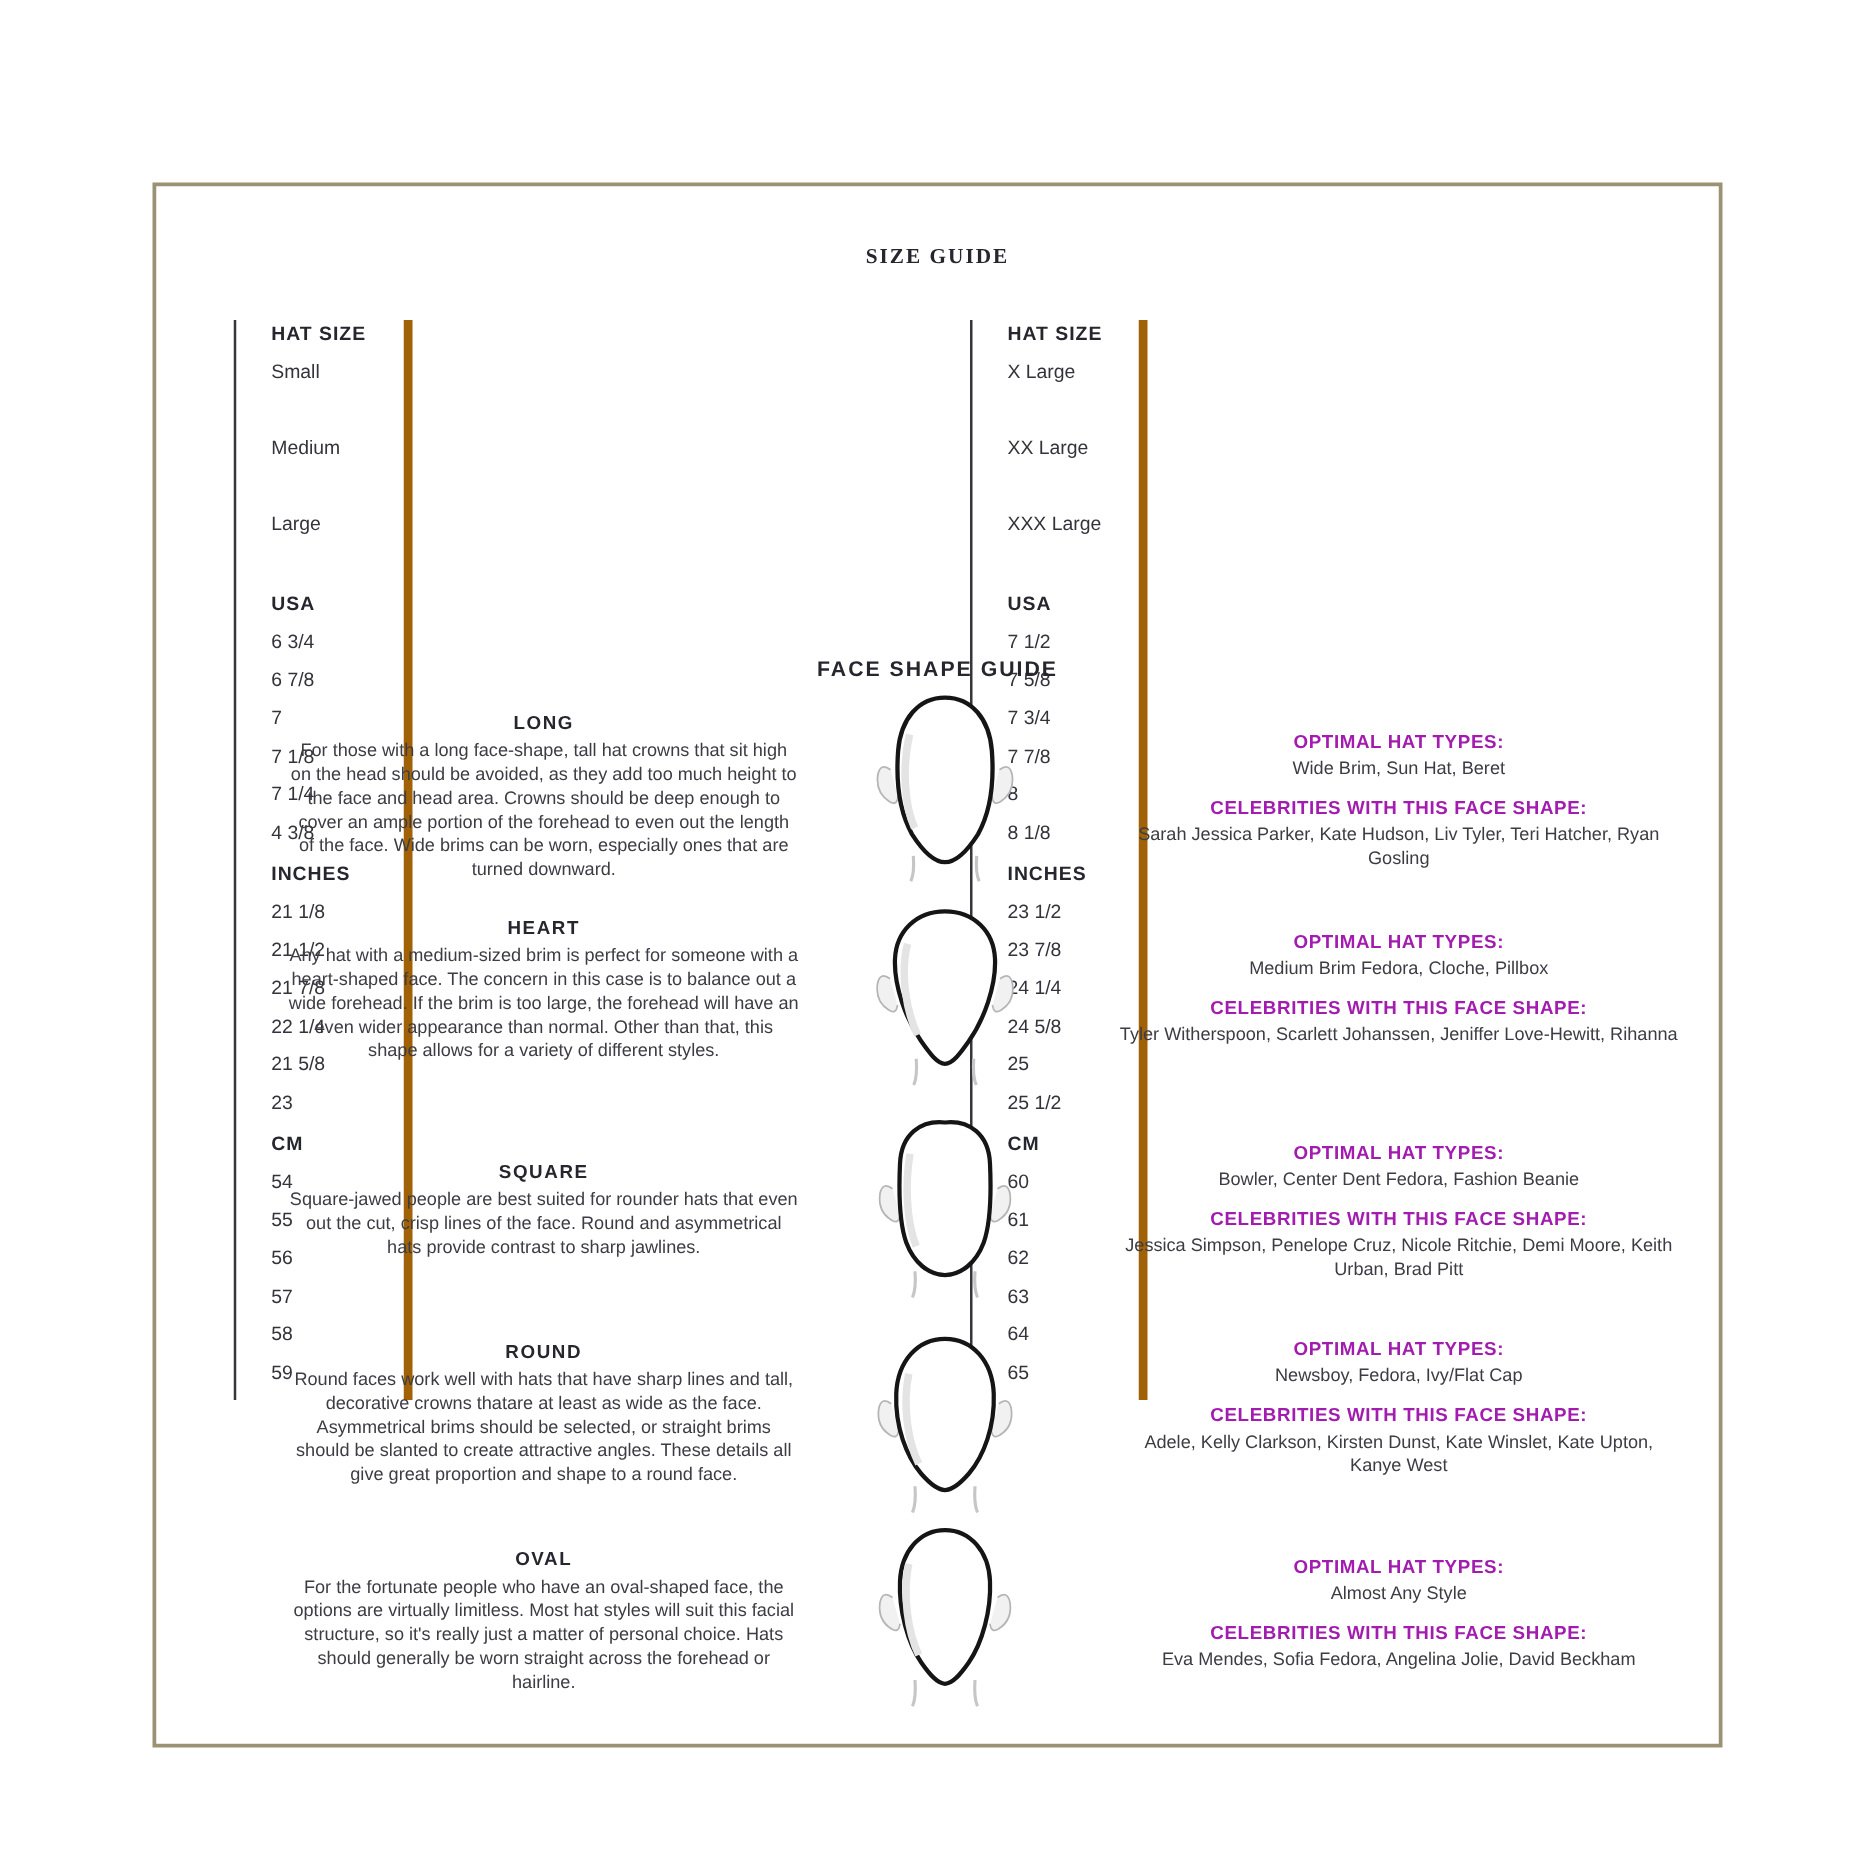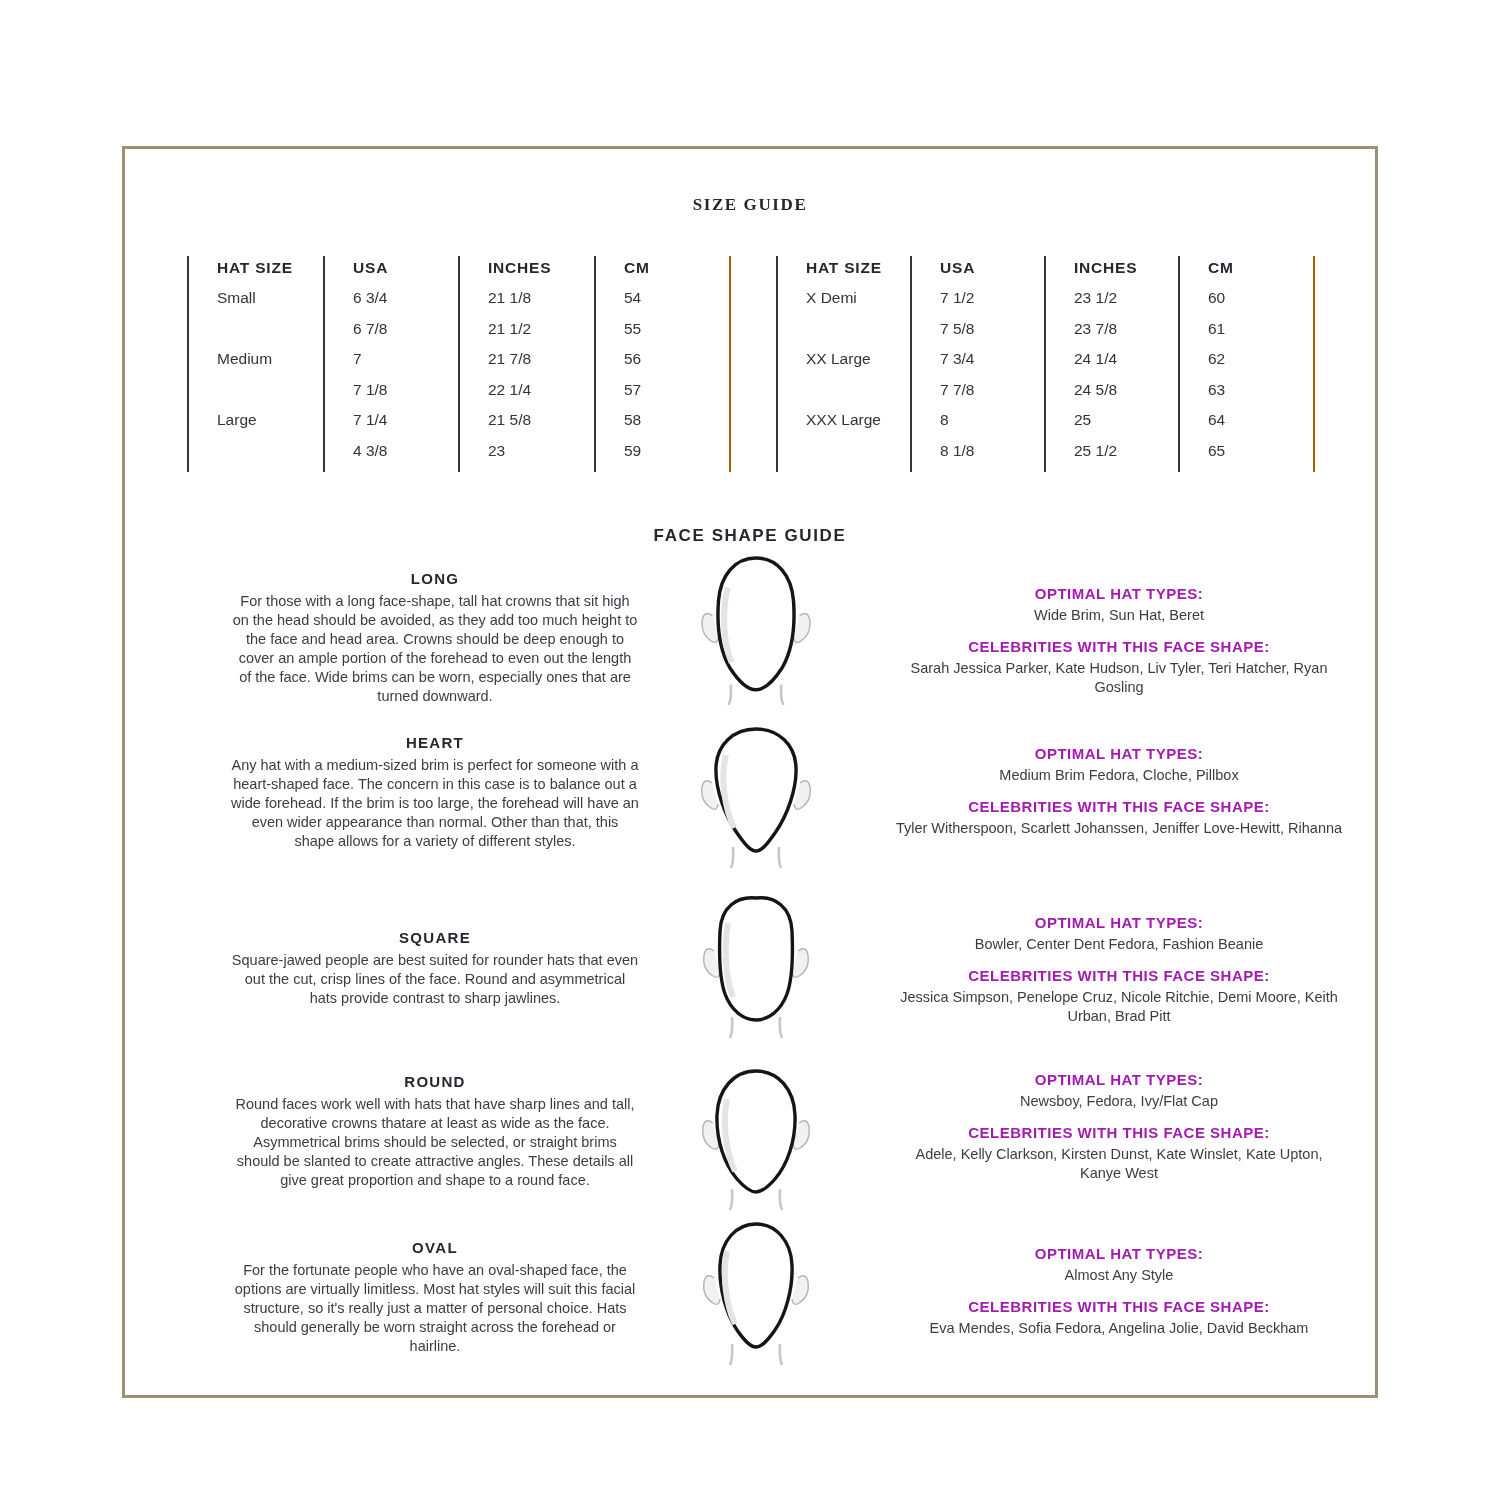--- a/index.html
+++ b/index.html
@@ -2,21 +2,21 @@
 <html><head>
 <meta charset="utf-8">
 <style>
   html,body{margin:0;padding:0;background:#ffffff;}
   body{width:1500px;height:1500px;position:relative;font-family:"Liberation Sans",sans-serif;color:#3c3c44;}
   .frame{position:absolute;left:122px;top:146px;width:1250px;height:1246px;border:3px solid #9b9274;background:#fff;}
   .doc-title{position:absolute;left:0;width:100%;text-align:center;font-weight:bold;font-size:17px;letter-spacing:1.6px;color:#26262e;}
   #size-guide-title{top:46px;font-family:Liberation Serif, serif;}
   #face-guide-title{top:377px;}
   
-  .st{position:absolute;top:107px;display:flex;border-right:2px solid #a16207;}
+  .st{position:absolute;top:107px;display:flex;border-right:7px solid #a16207;flex-direction:column;}
   .st-col{border-left:2px solid #35353b;box-sizing:border-box;}
   .st-h{font-weight:bold;font-size:15.5px;letter-spacing:0.8px;color:#26262e;height:33px;padding:3px 0 0 28px;box-sizing:border-box;white-space:nowrap;}
   .st-c{font-size:15.5px;color:#33333b;height:30.5px;padding-left:28px;box-sizing:border-box;white-space:nowrap;}
   
   .face-row{position:absolute;left:0;width:100%;}
   .col-left{position:absolute;left:58px;width:408px;text-align:center;margin-left:48px;}
   .col-face{position:absolute;left:566px;width:130px;text-align:center;}
   .col-right{position:absolute;left:768px;width:452px;text-align:center;}
   .fs-title{font-weight:bold;font-size:15px;letter-spacing:1.3px;color:#26262e;margin-bottom:5px;}
   .fs-desc{font-size:14.5px;line-height:19px;color:#3c3c44;}
@@ -66,21 +66,21 @@
       <div class="st-c">56</div>
       <div class="st-c">57</div>
       <div class="st-c">58</div>
       <div class="st-c">59</div>
     </div>
   </div>
 
   <div class="st" style="left:651px;">
     <div class="st-col" style="width:134px;">
       <div class="st-h">HAT SIZE</div>
-      <div class="st-c">X Demi</div>
+      <div class="st-c">X Large</div>
       <div class="st-c"></div>
       <div class="st-c">XX Large</div>
       <div class="st-c"></div>
       <div class="st-c">XXX Large</div>
       <div class="st-c"></div>
     </div>
     <div class="st-col" style="width:134px;">
       <div class="st-h">USA</div>
       <div class="st-c">7 1/2</div>
       <div class="st-c">7 5/8</div>

